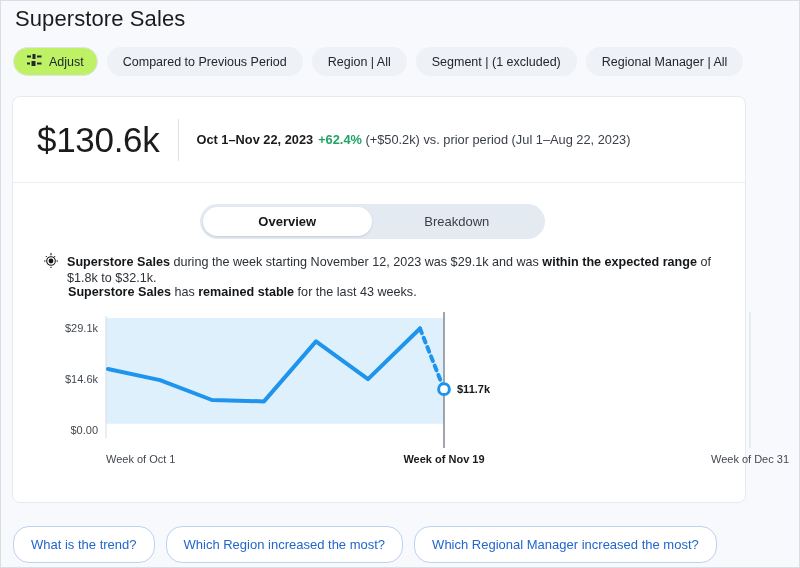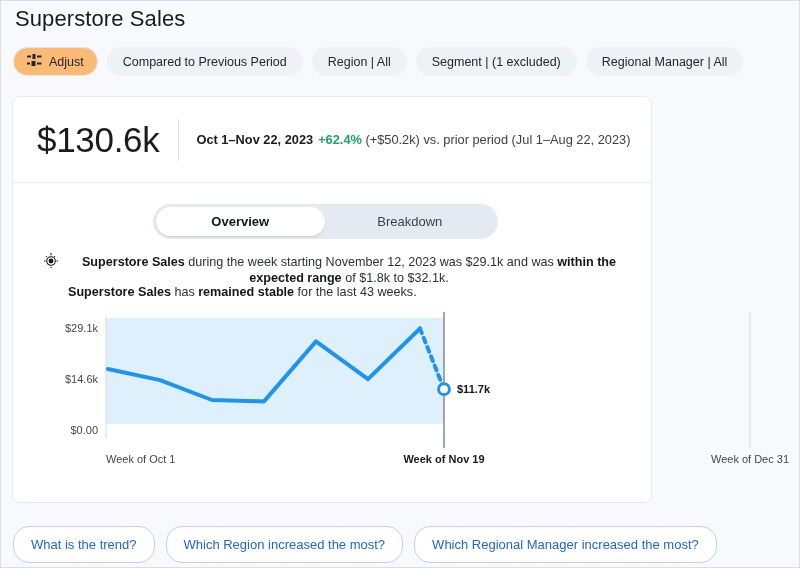--- a/index.html
+++ b/index.html
@@ -42,35 +42,34 @@
     gap: 7px;
     padding: 0 15px;
     border-radius: 16px;
     background: #eef1f6;
     font-size: 12.5px;
     color: #22272e;
     white-space: nowrap;
     border: 1px solid transparent;
   }
   .pill.adjust {
-    background: #fdba74;
+    background: #bef264;
     border: 1px solid #dfe4ec;
     padding: 0 13px;
   }
   .adjust-icon { display: block; }
 
   
   .card {
     position: absolute;
     left: 11px; top: 95px;
-    width: 640px; height: 407px;
+    width: 734px; height: 407px;
     background: #ffffff;
     border: 1px solid #e6eaf0;
     border-radius: 8px;
-    text-align: center;
   }
 
   
   .kpi {
     position: absolute;
     left: 0; top: 0;
     width: 100%; height: 85px;
     display: flex;
     align-items: center;
     padding-left: 24px;

